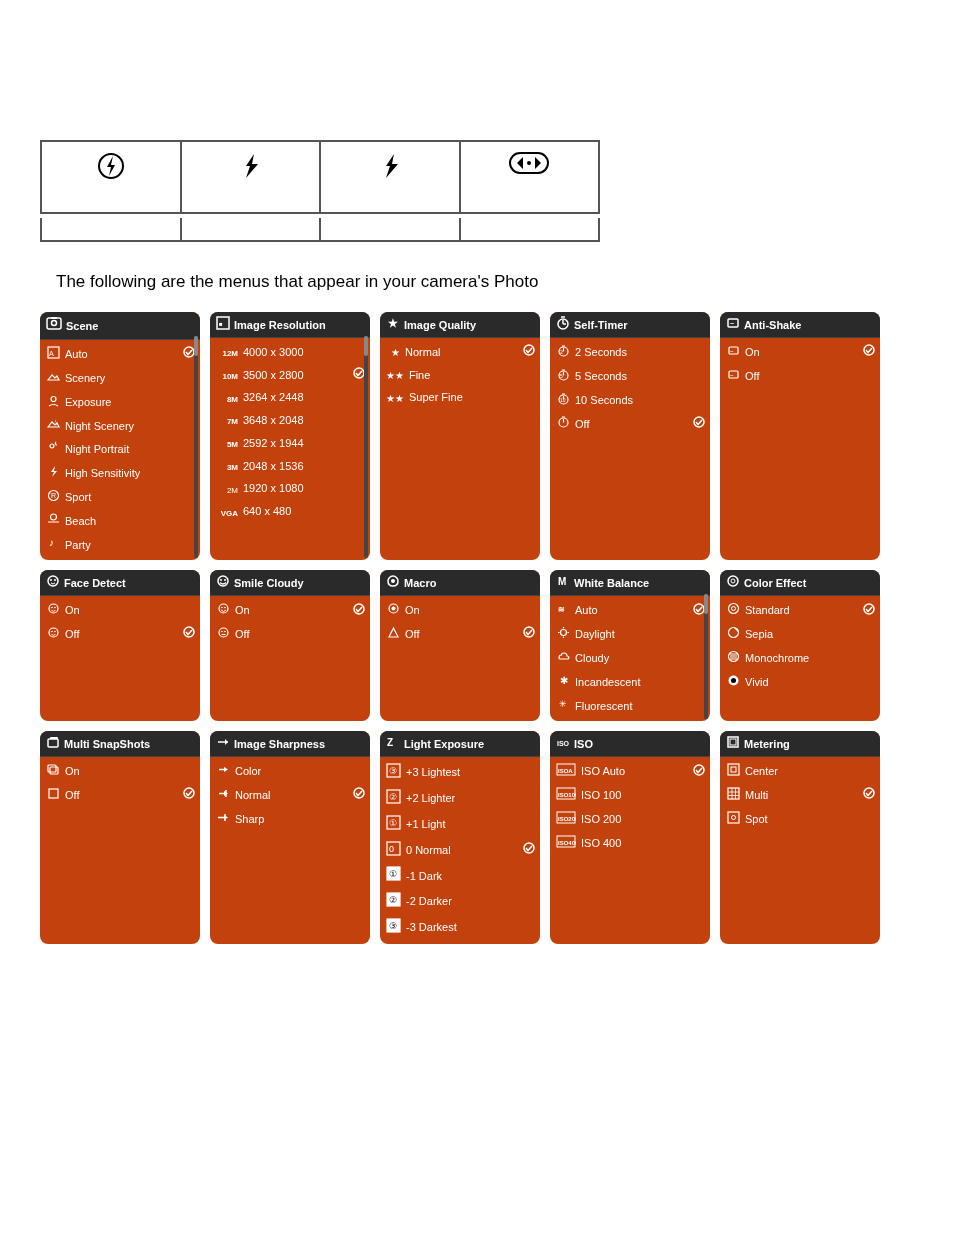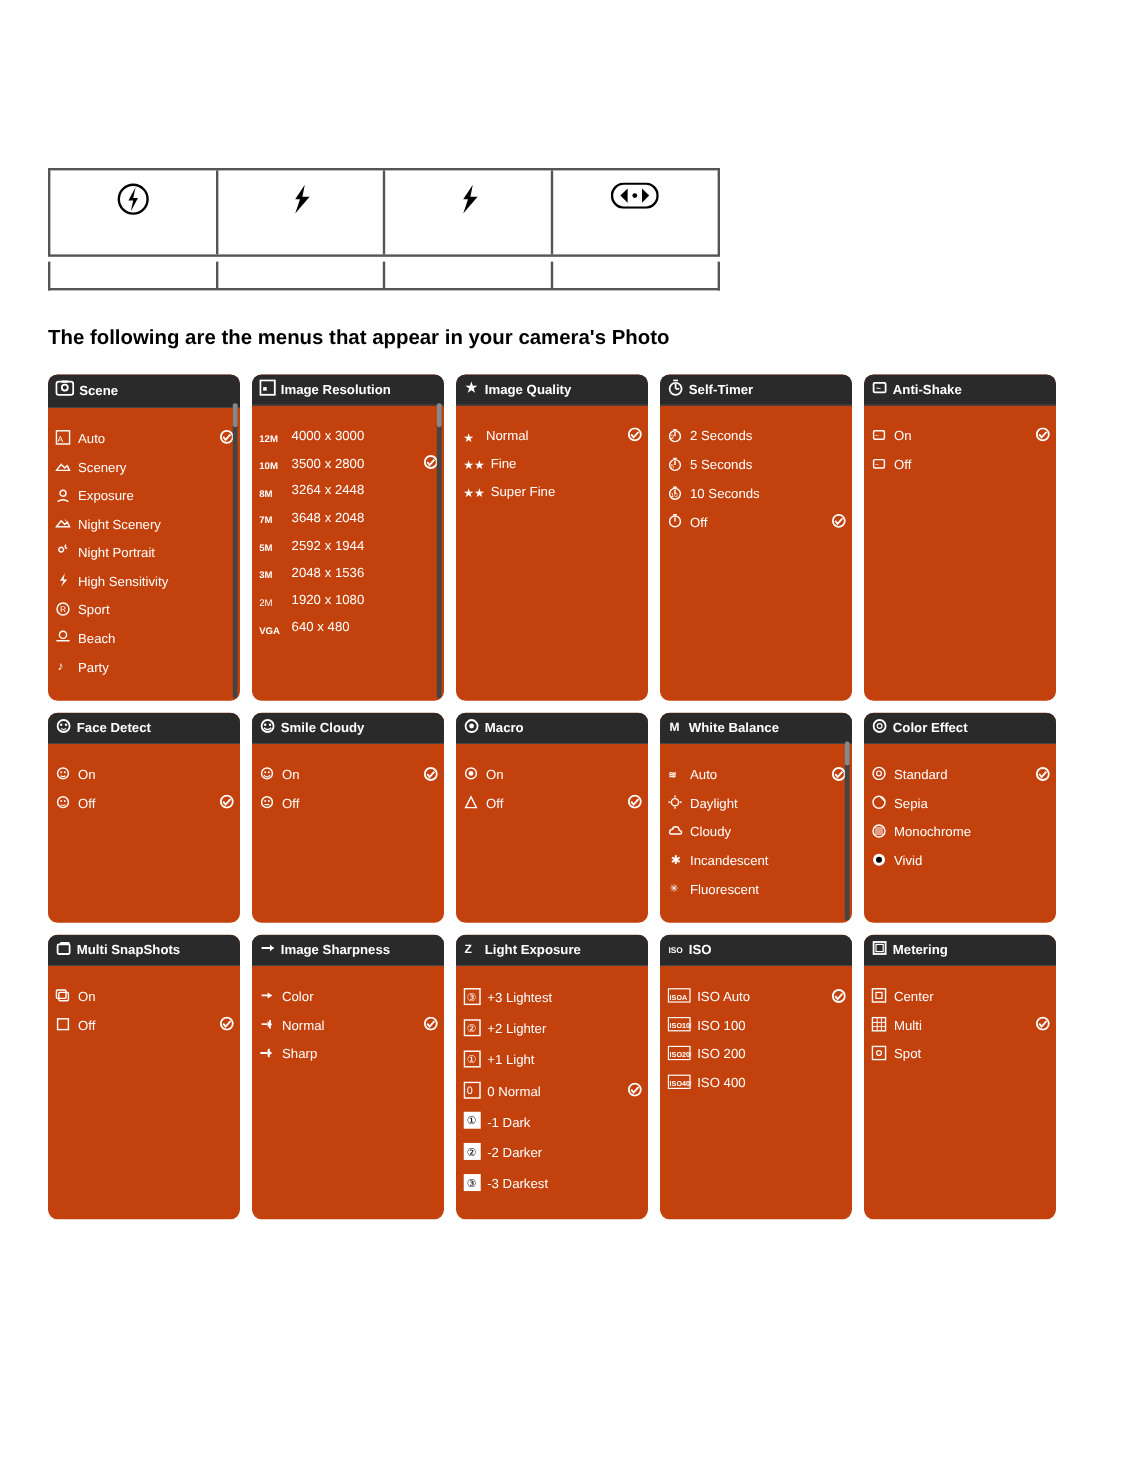--- a/index.html
+++ b/index.html
@@ -49,23 +49,23 @@
       width: 560px;
     }
     .bottom-cell {
       flex: 1;
       border-right: 2px solid #555;
       height: 22px;
     }
     .bottom-cell:last-child { border-right: none; }
 
     .intro-text {
-      margin: 30px 0 20px 0;
+      margin: 30px 0 20px 16px;
       font-size: 17px;
-      font-weight: bold;
+      font-weight: normal;
     }
 
     
     .menus-grid {
       display: flex;
       flex-wrap: wrap;
       gap: 10px;
     }
 
     .menu-panel {
@@ -92,36 +92,37 @@
     .menu-header .header-icon {
       font-size: 13px;
     }
 
     .menu-title {
       font-size: 11px;
       font-weight: bold;
     }
 
     .menu-items {
-      padding: 15px 0;
+      padding: 3px 0;
     }
 
     .menu-item {
       display: flex;
       align-items: center;
       padding: 3px 6px;
       font-size: 11px;
       position: relative;
       line-height: 1.4;
     }
 
     .menu-item .item-icon {
       margin-right: 5px;
       font-size: 12px;
       min-width: 14px;
+      text-align: right;
     }
 
     .menu-item .checkmark {
       position: absolute;
       right: 5px;
       font-size: 12px;
     }
 
     .menu-scroll-bar {
       position: absolute;

